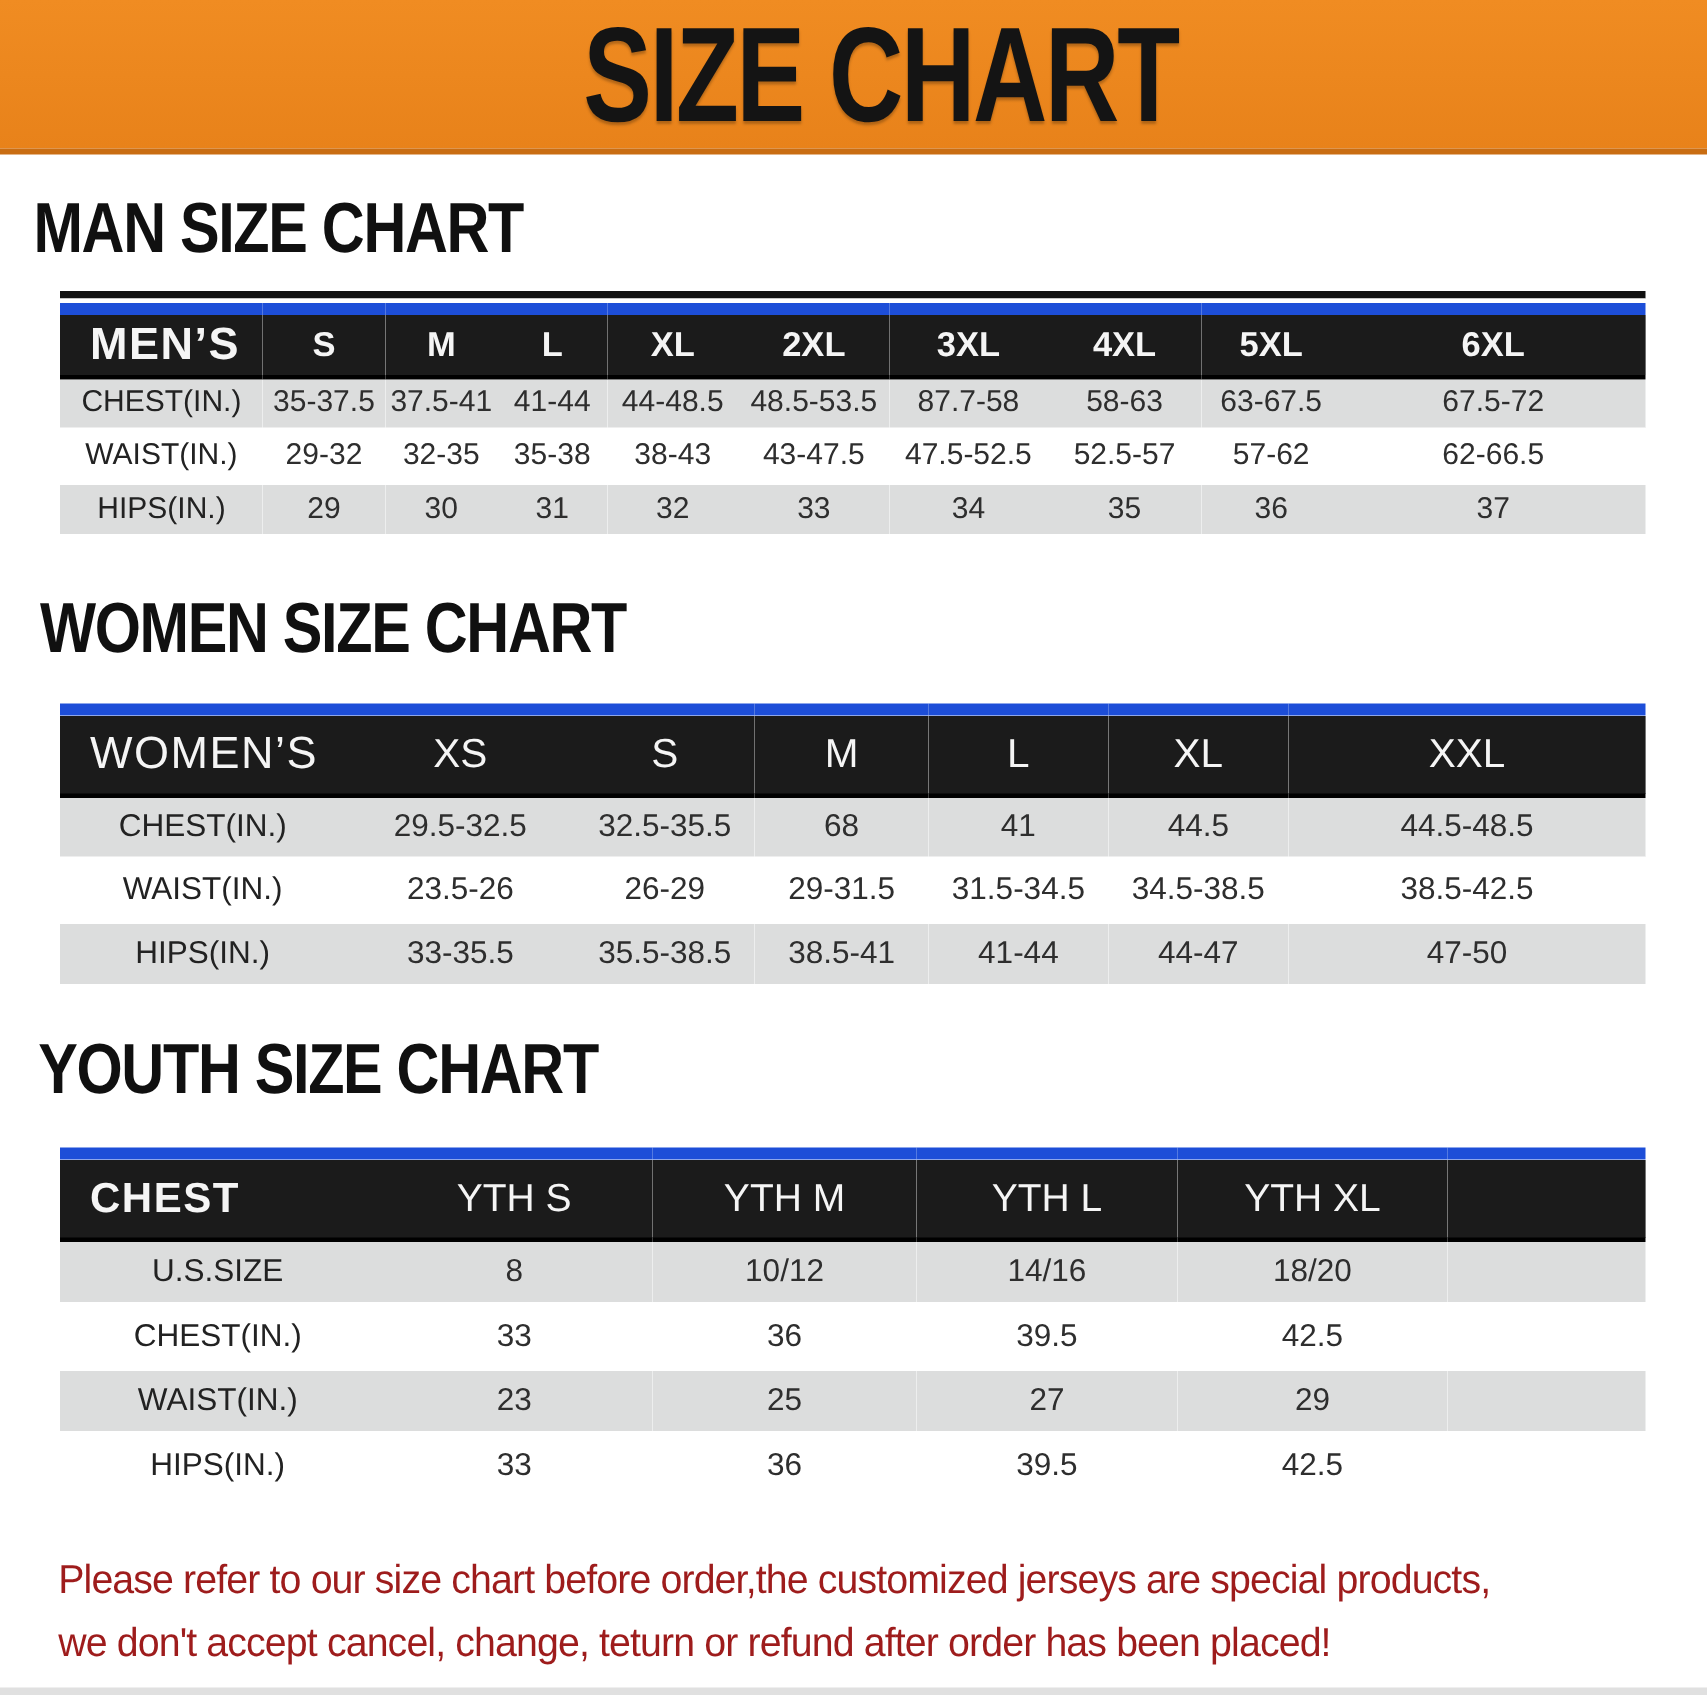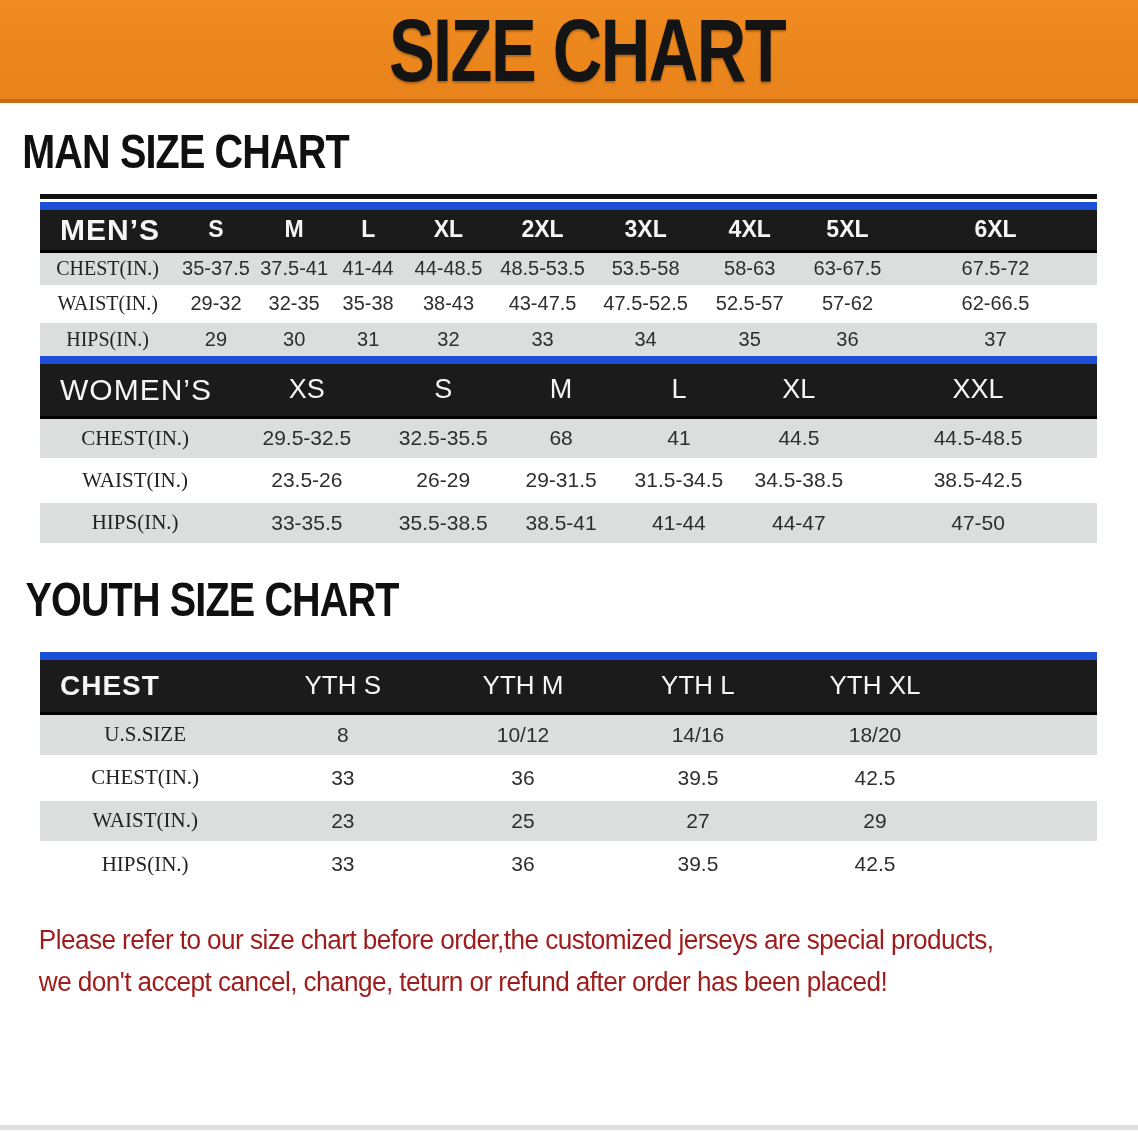--- a/index.html
+++ b/index.html
@@ -50,21 +50,21 @@
   }
   .head-row th.first {
     text-align:left; padding-left:20px; font-weight:800;
   }
   .topline { width:1057px; margin-left:40px; height:5px; background:#101010; }
   .topgap  { width:1057px; margin-left:40px; height:3px; background:#ffffff; }
 
   .row-gray  td { background:#dcdddd; }
   .row-white td { background:#ffffff; }
   .size-table td { color:#2e2e2e; border-top:3px solid #ffffff; }
-  td.row-label { color:#222;font-family:Liberation Serif, serif; }
+  td.row-label { color:#222; }
 
   
   .men-table .head-row th { height:45px; font-size:23px; font-weight:700; }
   .men-table .head-row th.first { font-size:30px; letter-spacing:1px; }
   .men-table td { height:35px; font-size:20px; }
 
   
   .women-table .head-row th { height:57px; font-size:27px; font-weight:400; }
   .women-table .head-row th.first { font-size:30px; font-weight:400; letter-spacing:1px; }
   .women-table td { height:42px; font-size:21px; }
@@ -130,21 +130,21 @@
       <th>5XL</th>
       <th>6XL</th>
     </tr>
     <tr class="row-gray">
       <td class="row-label">CHEST(IN.)</td>
       <td>35-37.5</td>
       <td>37.5-41</td>
       <td>41-44</td>
       <td>44-48.5</td>
       <td>48.5-53.5</td>
-      <td>53.5-58</td>
+      <td>87.7-58</td>
       <td>58-63</td>
       <td>63-67.5</td>
       <td>67.5-72</td>
     </tr>
     <tr class="row-white">
       <td class="row-label">WAIST(IN.)</td>
       <td>29-32</td>
       <td>32-35</td>
       <td>35-38</td>
       <td>38-43</td>
@@ -162,20 +162,23 @@
       <td>32</td>
       <td>33</td>
       <td>34</td>
       <td>35</td>
       <td>36</td>
       <td>37</td>
     </tr>
   </tbody>
     </table>
 
+  <div class="section-heading heading-women">
+    <span>WOMEN SIZE CHART</span>
+  </div>
 
   <table class="size-table women-table">
     <colgroup>
       <col style="width:18%">
         <col style="width:14.5%">
         <col style="width:11.3%">
         <col style="width:11%">
       <col style="width:11.3%">
         <col style="width:11.4%">
         <col style="width:22.5%">

